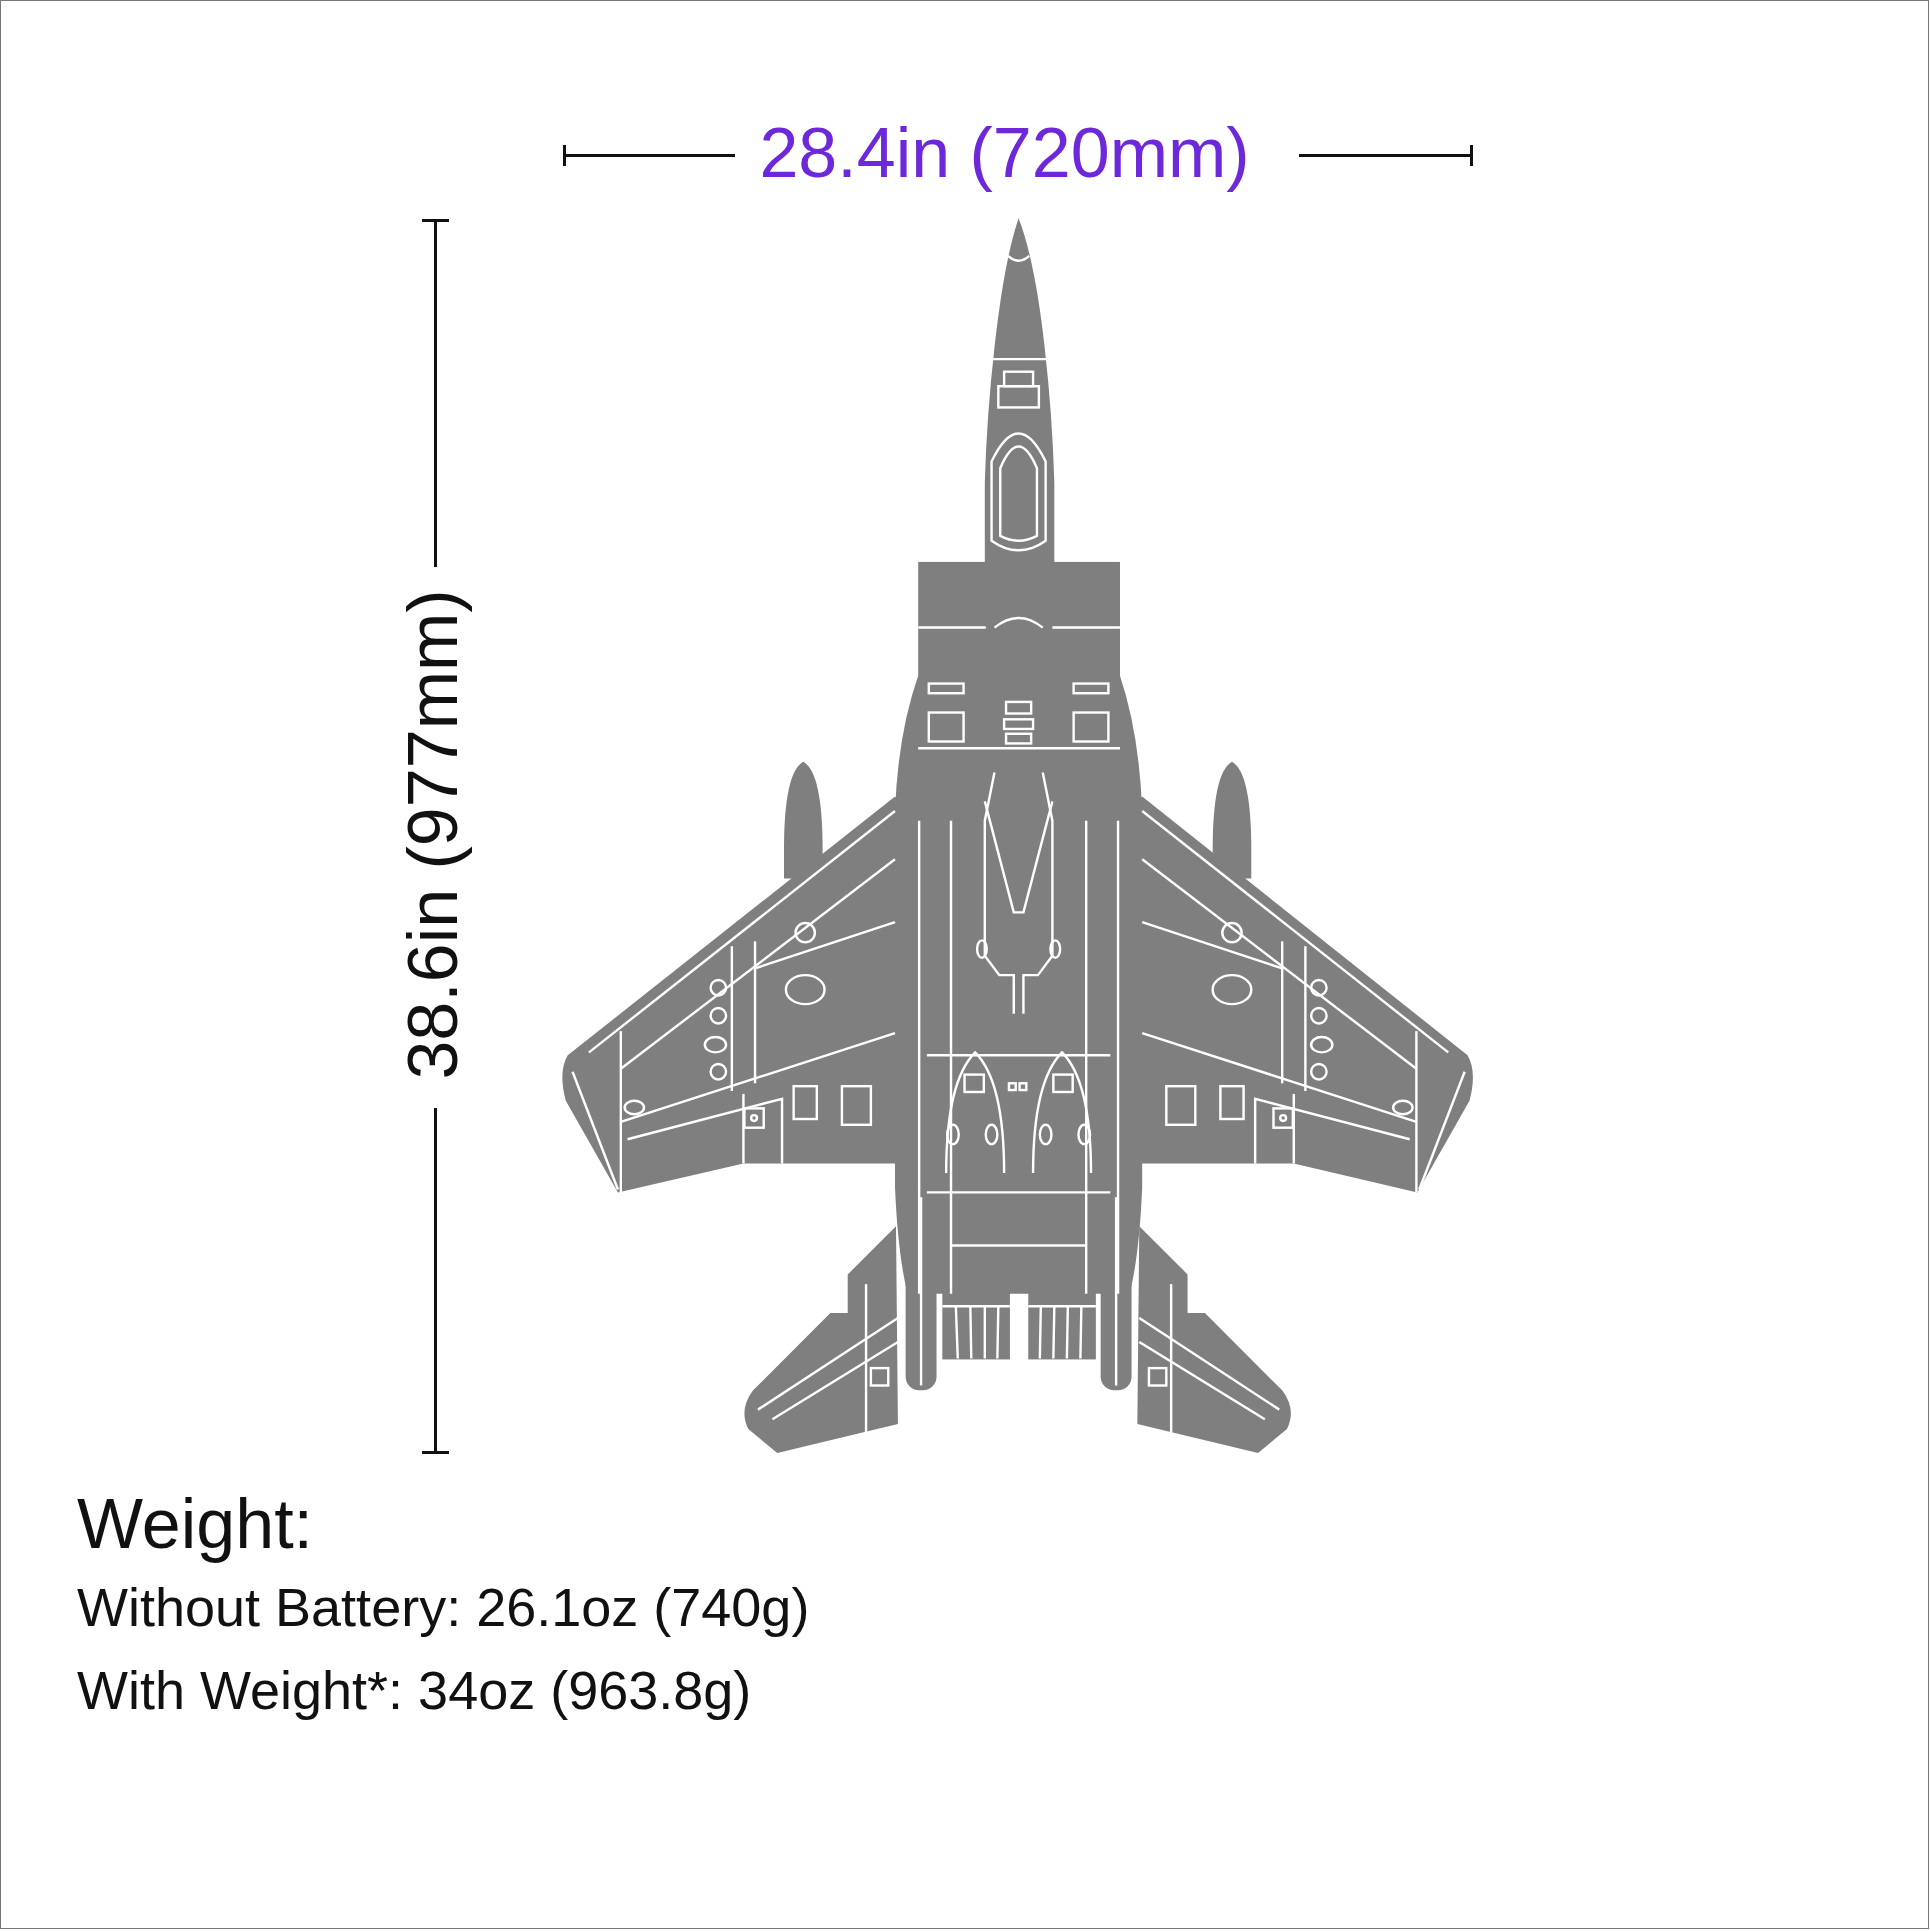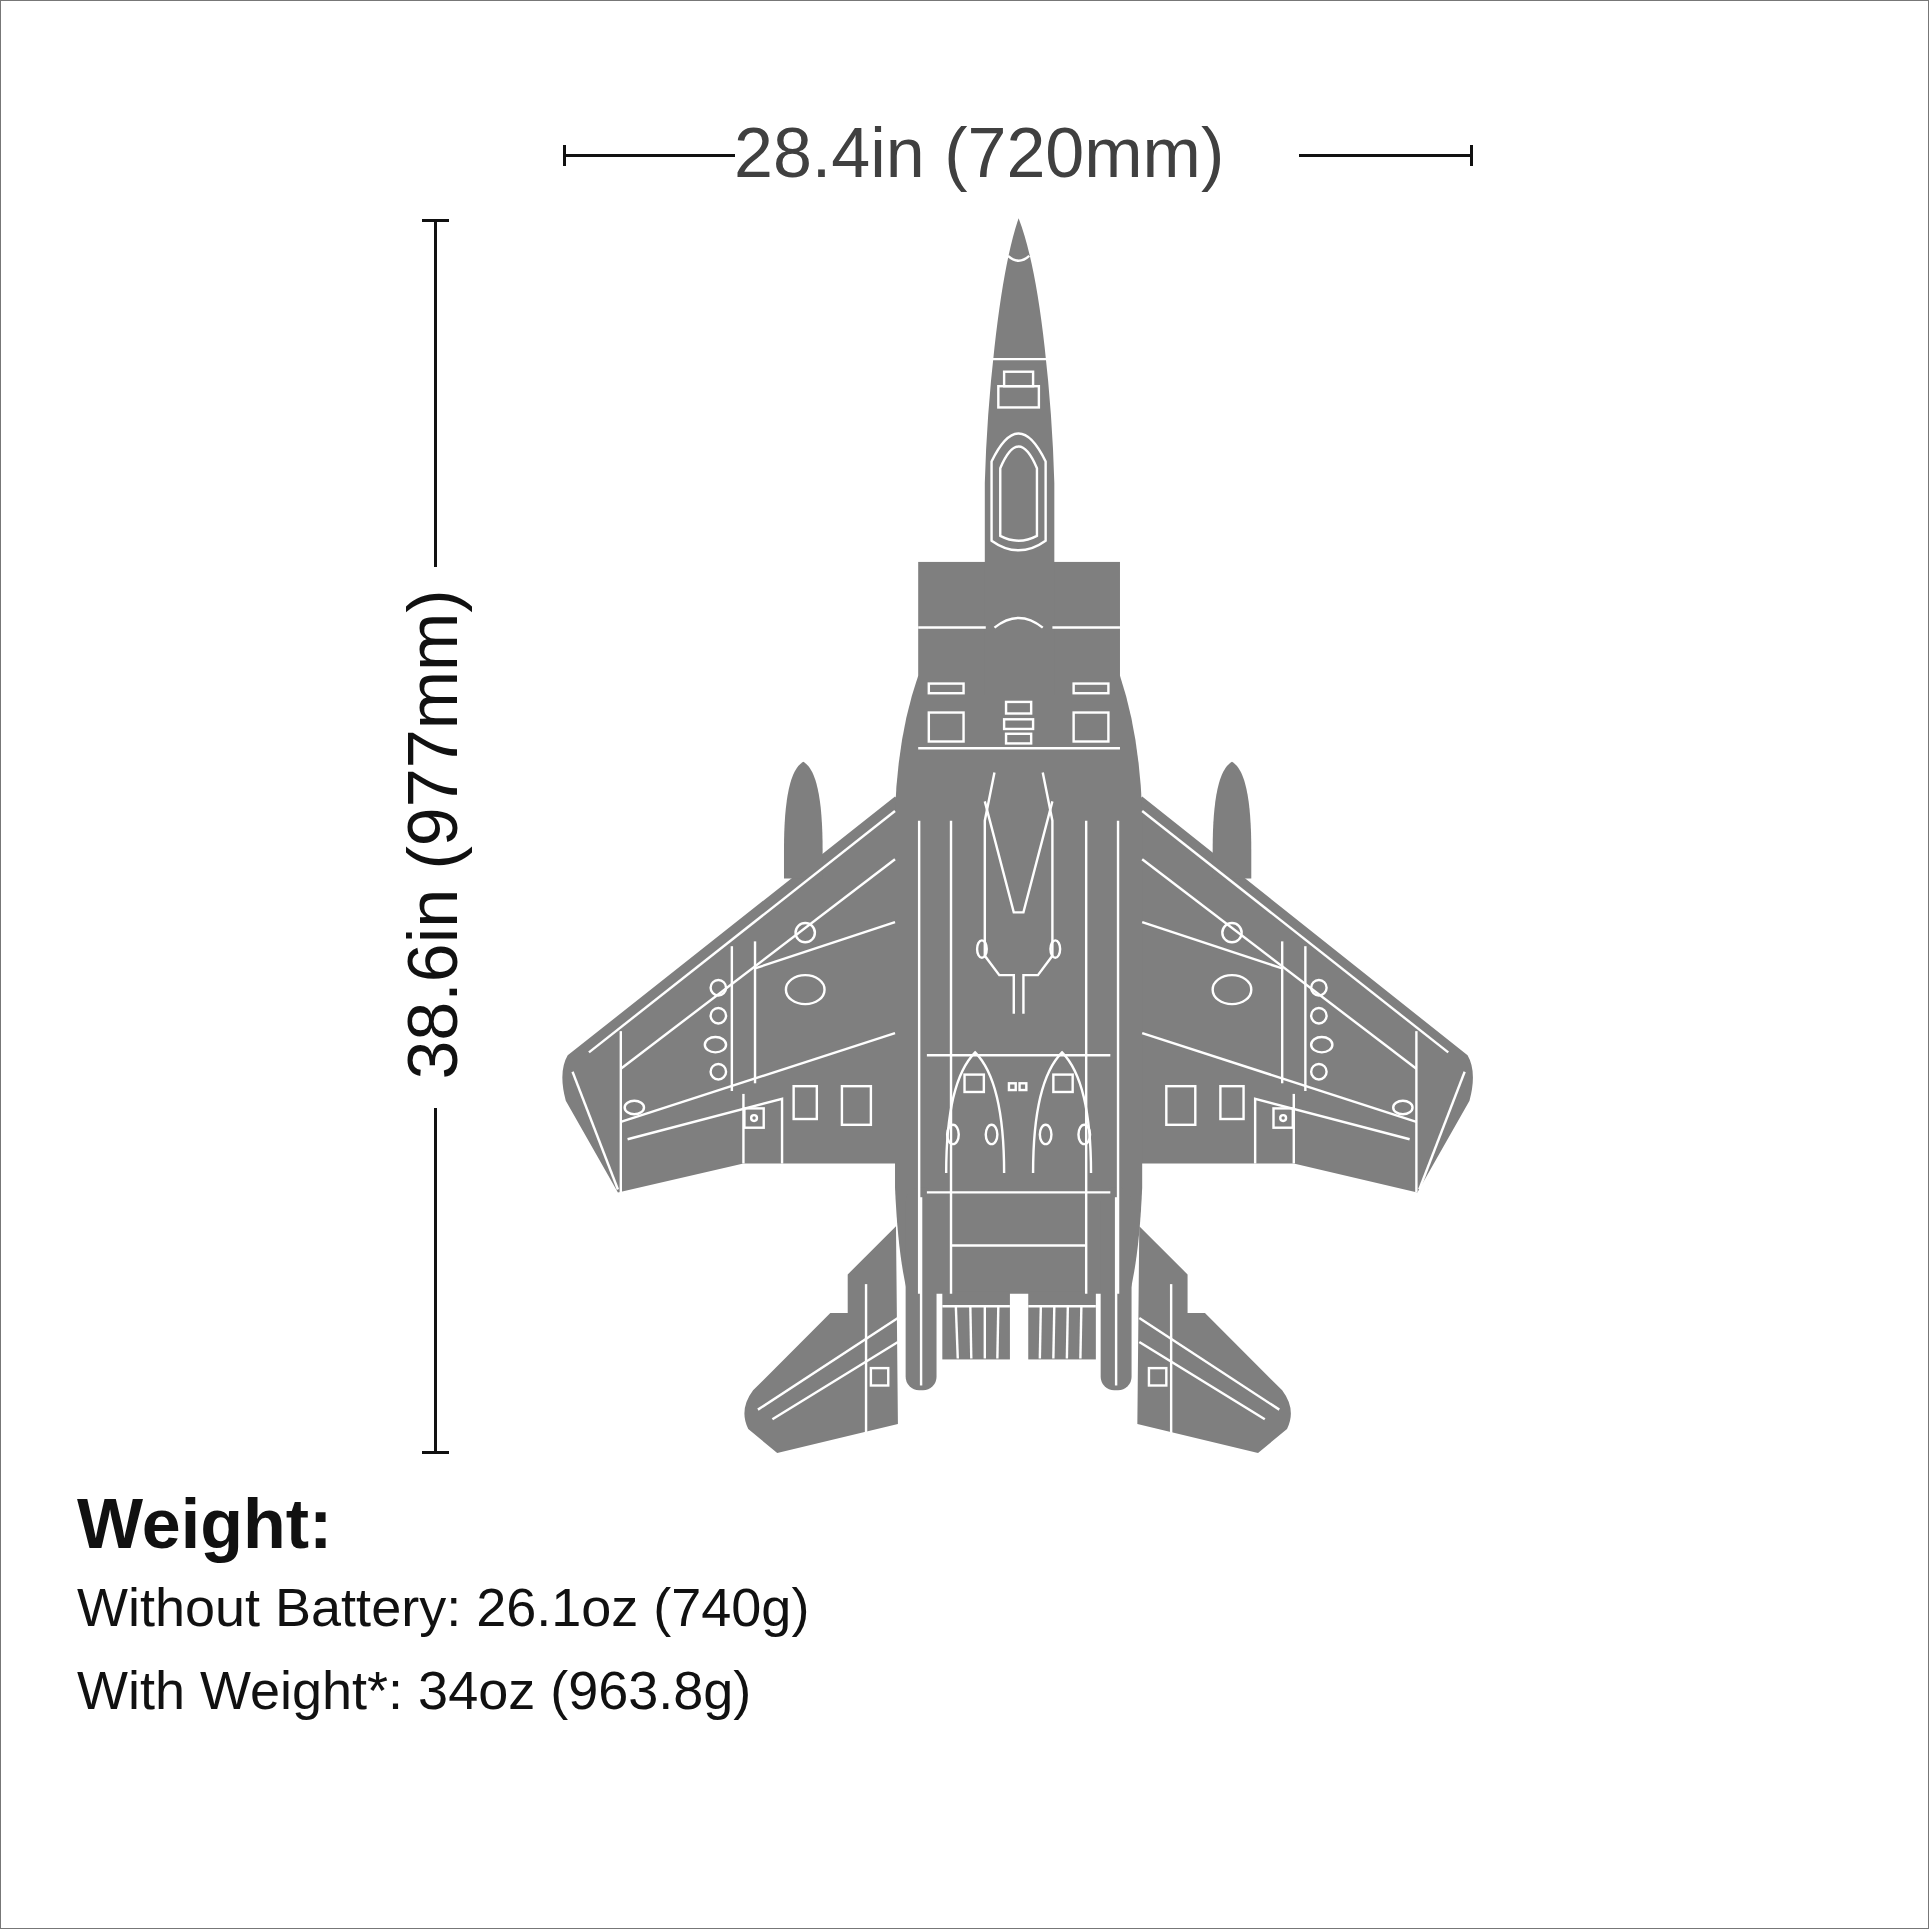--- a/index.html
+++ b/index.html
@@ -4,38 +4,38 @@
   <style>
     html, body { margin: 0; padding: 0; background: #ffffff; }
     body { width: 1931px; height: 1931px; position: relative; overflow: hidden; }
     .frame {
       position: absolute; left: 0; top: 0; width: 1927px; height: 1927px;
       border: 1.9px solid #777777; background: #ffffff;
     }
     .dim-h-line { position: absolute; height: 2.9px; background: #111; top: 154px; }
     .dim-h-tick { position: absolute; width: 2.9px; height: 21px; background: #111; top: 145px; }
     .dim-h-label {
-      position: absolute; left: 734px; top: 110px; width: 541px; text-align: left;
-      font-family: "Liberation Sans", sans-serif; font-size: 70px; line-height: 87px; color: #404040;
+      position: absolute; left: 734px; top: 110px; width: 541px; text-align: center;
+      font-family: "Liberation Sans", sans-serif; font-size: 70px; line-height: 87px; color: #6d28d9;
       letter-spacing: 0px;
     }
     .dim-v-line { position: absolute; width: 2.9px; background: #111; left: 434px; }
     .dim-v-tick { position: absolute; width: 27px; height: 2.9px; background: #111; left: 422px; }
     .dim-v-label {
       position: absolute; left: 434px; top: 834px; width: 579px; height: 87px;
       margin-left: -290px; margin-top: -43px;
       transform: rotate(-90deg); text-align: center;
       font-family: "Liberation Sans", sans-serif; font-size: 70px; line-height: 87px; color: #111;
     }
     .aircraft { position: absolute; left: 0; top: 0; width: 1931px; height: 1931px; }
     .specs {
       position: absolute; left: 77px; top: 1483px;
       font-family: "Liberation Sans", sans-serif; color: #111;
     }
-    .specs .title { font-weight: bold; font-size: 70px; line-height: 83px; }
+    .specs .title { font-weight: normal; font-size: 70px; line-height: 83px; }
     .specs .line { font-size: 54px; line-height: 83px; }
     .specs .note { font-size: 54px; line-height: 77px; margin-top: 3.9px; }
   </style>
 </head>
 <body>
 
 <div class="frame"></div>
 
 <div>
   <div class="dim-h-tick" style="left:563px;"></div>

